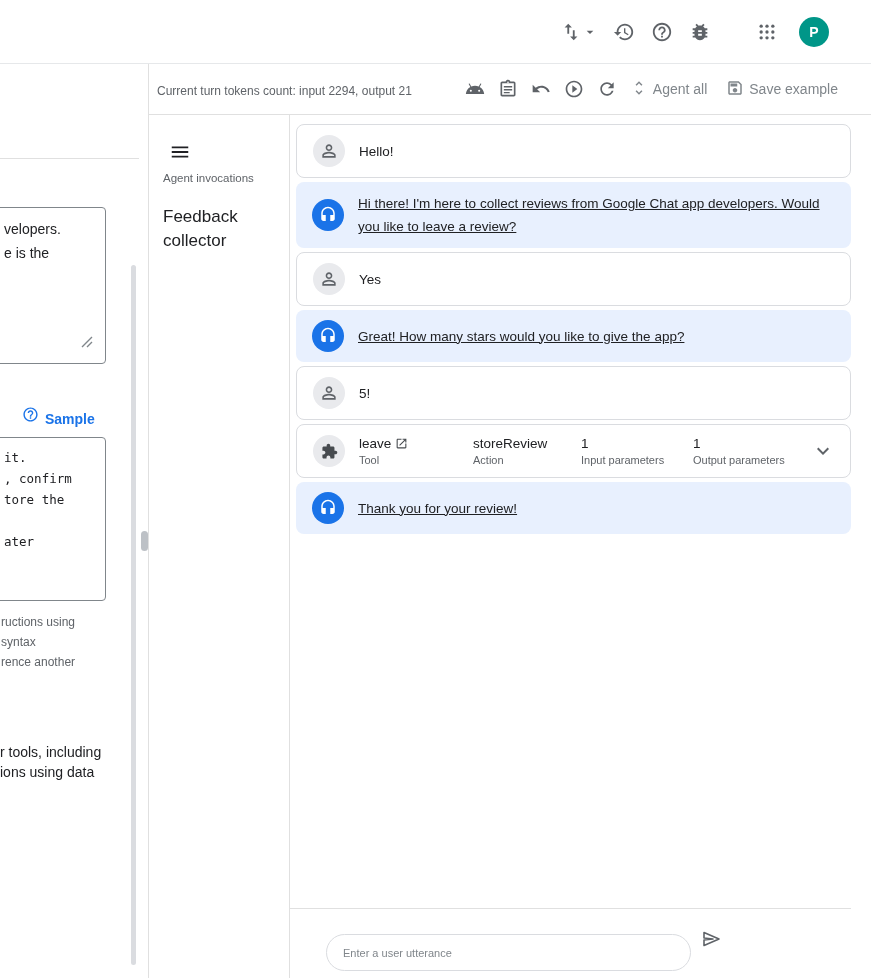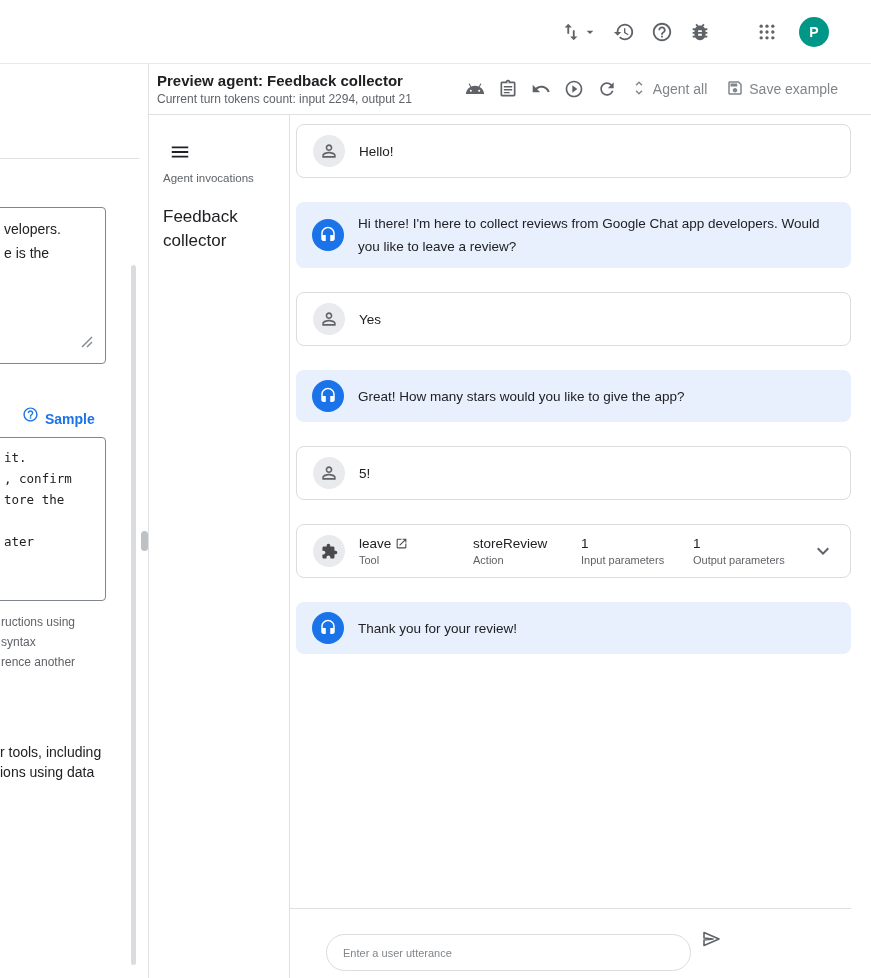--- a/index.html
+++ b/index.html
@@ -42,24 +42,24 @@
   .ph-actions .icon-btn { color:#5f6368; }
   .label-btn { background:none; border:none; cursor:pointer; display:inline-flex; align-items:center; gap:5px; color:#80868b; font-size:14px; font-family:inherit; padding:0; }
 
   .preview-body { display:flex; height:863px; }
   .invocations { width:141px; border-right:1px solid #e0e0e0; position:relative; flex:none; }
   .menu-btn { position:absolute; left:20px; top:26px; }
   .inv-label { position:absolute; left:14px; top:57px; font-size:11.5px; color:#5f6368; }
   .inv-item { position:absolute; left:14px; top:90px; width:100px; font-size:17px; line-height:24px; color:#202124; cursor:pointer; }
 
   .chat { flex:1; position:relative; }
-  .messages { position:absolute; top:0; left:0; right:0; bottom:70px; padding:9px 20px 0 6px; display:flex; flex-direction:column; gap:24px; overflow:hidden; }
+  .messages { position:absolute; top:0; left:0; right:0; bottom:70px; padding:9px 20px 0 6px; display:flex; flex-direction:column; gap:4px; overflow:hidden; }
   .bubble { display:flex; align-items:center; border-radius:8px; padding:10px 16px; }
   .user-b { background:#fff; border:1px solid #dadce0; min-height:44px; }
-  .agent-b { background:#e8f0fe; min-height:48px; }
+  .agent-b { background:#e8f0fe; min-height:48px;text-decoration:underline; }
   .tool-b { background:#fff; border:1px solid #dadce0; min-height:52px; cursor:pointer; }
   .avatar32 { width:32px; height:32px; border-radius:50%; flex:none; display:flex; align-items:center; justify-content:center; margin-right:14px; }
   .user-av { background:#e9eaed; }
   .agent-av { background:#1a73e8; }
   .tool-av { background:#e9eaed; }
   .msg-text { font-size:13.5px; line-height:23px; color:#202124; }
 
   .tool-col { flex:none; }
   .name-col { width:114px; } .action-col { width:108px; } .in-col { width:112px; } .out-col { width:118px; }
   .tv { font-size:13.5px; color:#202124; display:flex; align-items:center; gap:4px; }
@@ -176,21 +176,20 @@
     <div class="lp-scrollbar"></div>
   </aside>
 
   <div class="main-vdivider"></div>
   <div class="drag-handle"></div>
 
   <section class="preview">
 
     <div class="preview-header">
       <div>
-        <div class="ph-title">Preview agent: Feedback collector</div>
         <div class="ph-sub">Current turn tokens count: input 2294, output 21</div>
       </div>
       <div class="ph-actions">
         <button class="icon-btn">
           <span>
             <svg width="20" height="20" viewBox="0 0 24 24" fill="currentColor" fill-rule="evenodd">
                 <path d="M17.6 9.48l1.84-3.18c.16-.31.04-.69-.26-.85-.29-.15-.65-.06-.83.22l-1.88 3.24a11.46 11.46 0 0 0-8.94 0L5.65 5.67c-.19-.29-.58-.38-.87-.2-.28.18-.37.54-.22.83L6.4 9.48A10.81 10.81 0 0 0 1 18h22a10.81 10.81 0 0 0-5.4-8.52zM7 15.25a1.25 1.25 0 1 1 0-2.5 1.25 1.25 0 0 1 0 2.5zm10 0a1.25 1.25 0 1 1 0-2.5 1.25 1.25 0 0 1 0 2.5z"></path>
               </svg>
           </span>
         </button>

